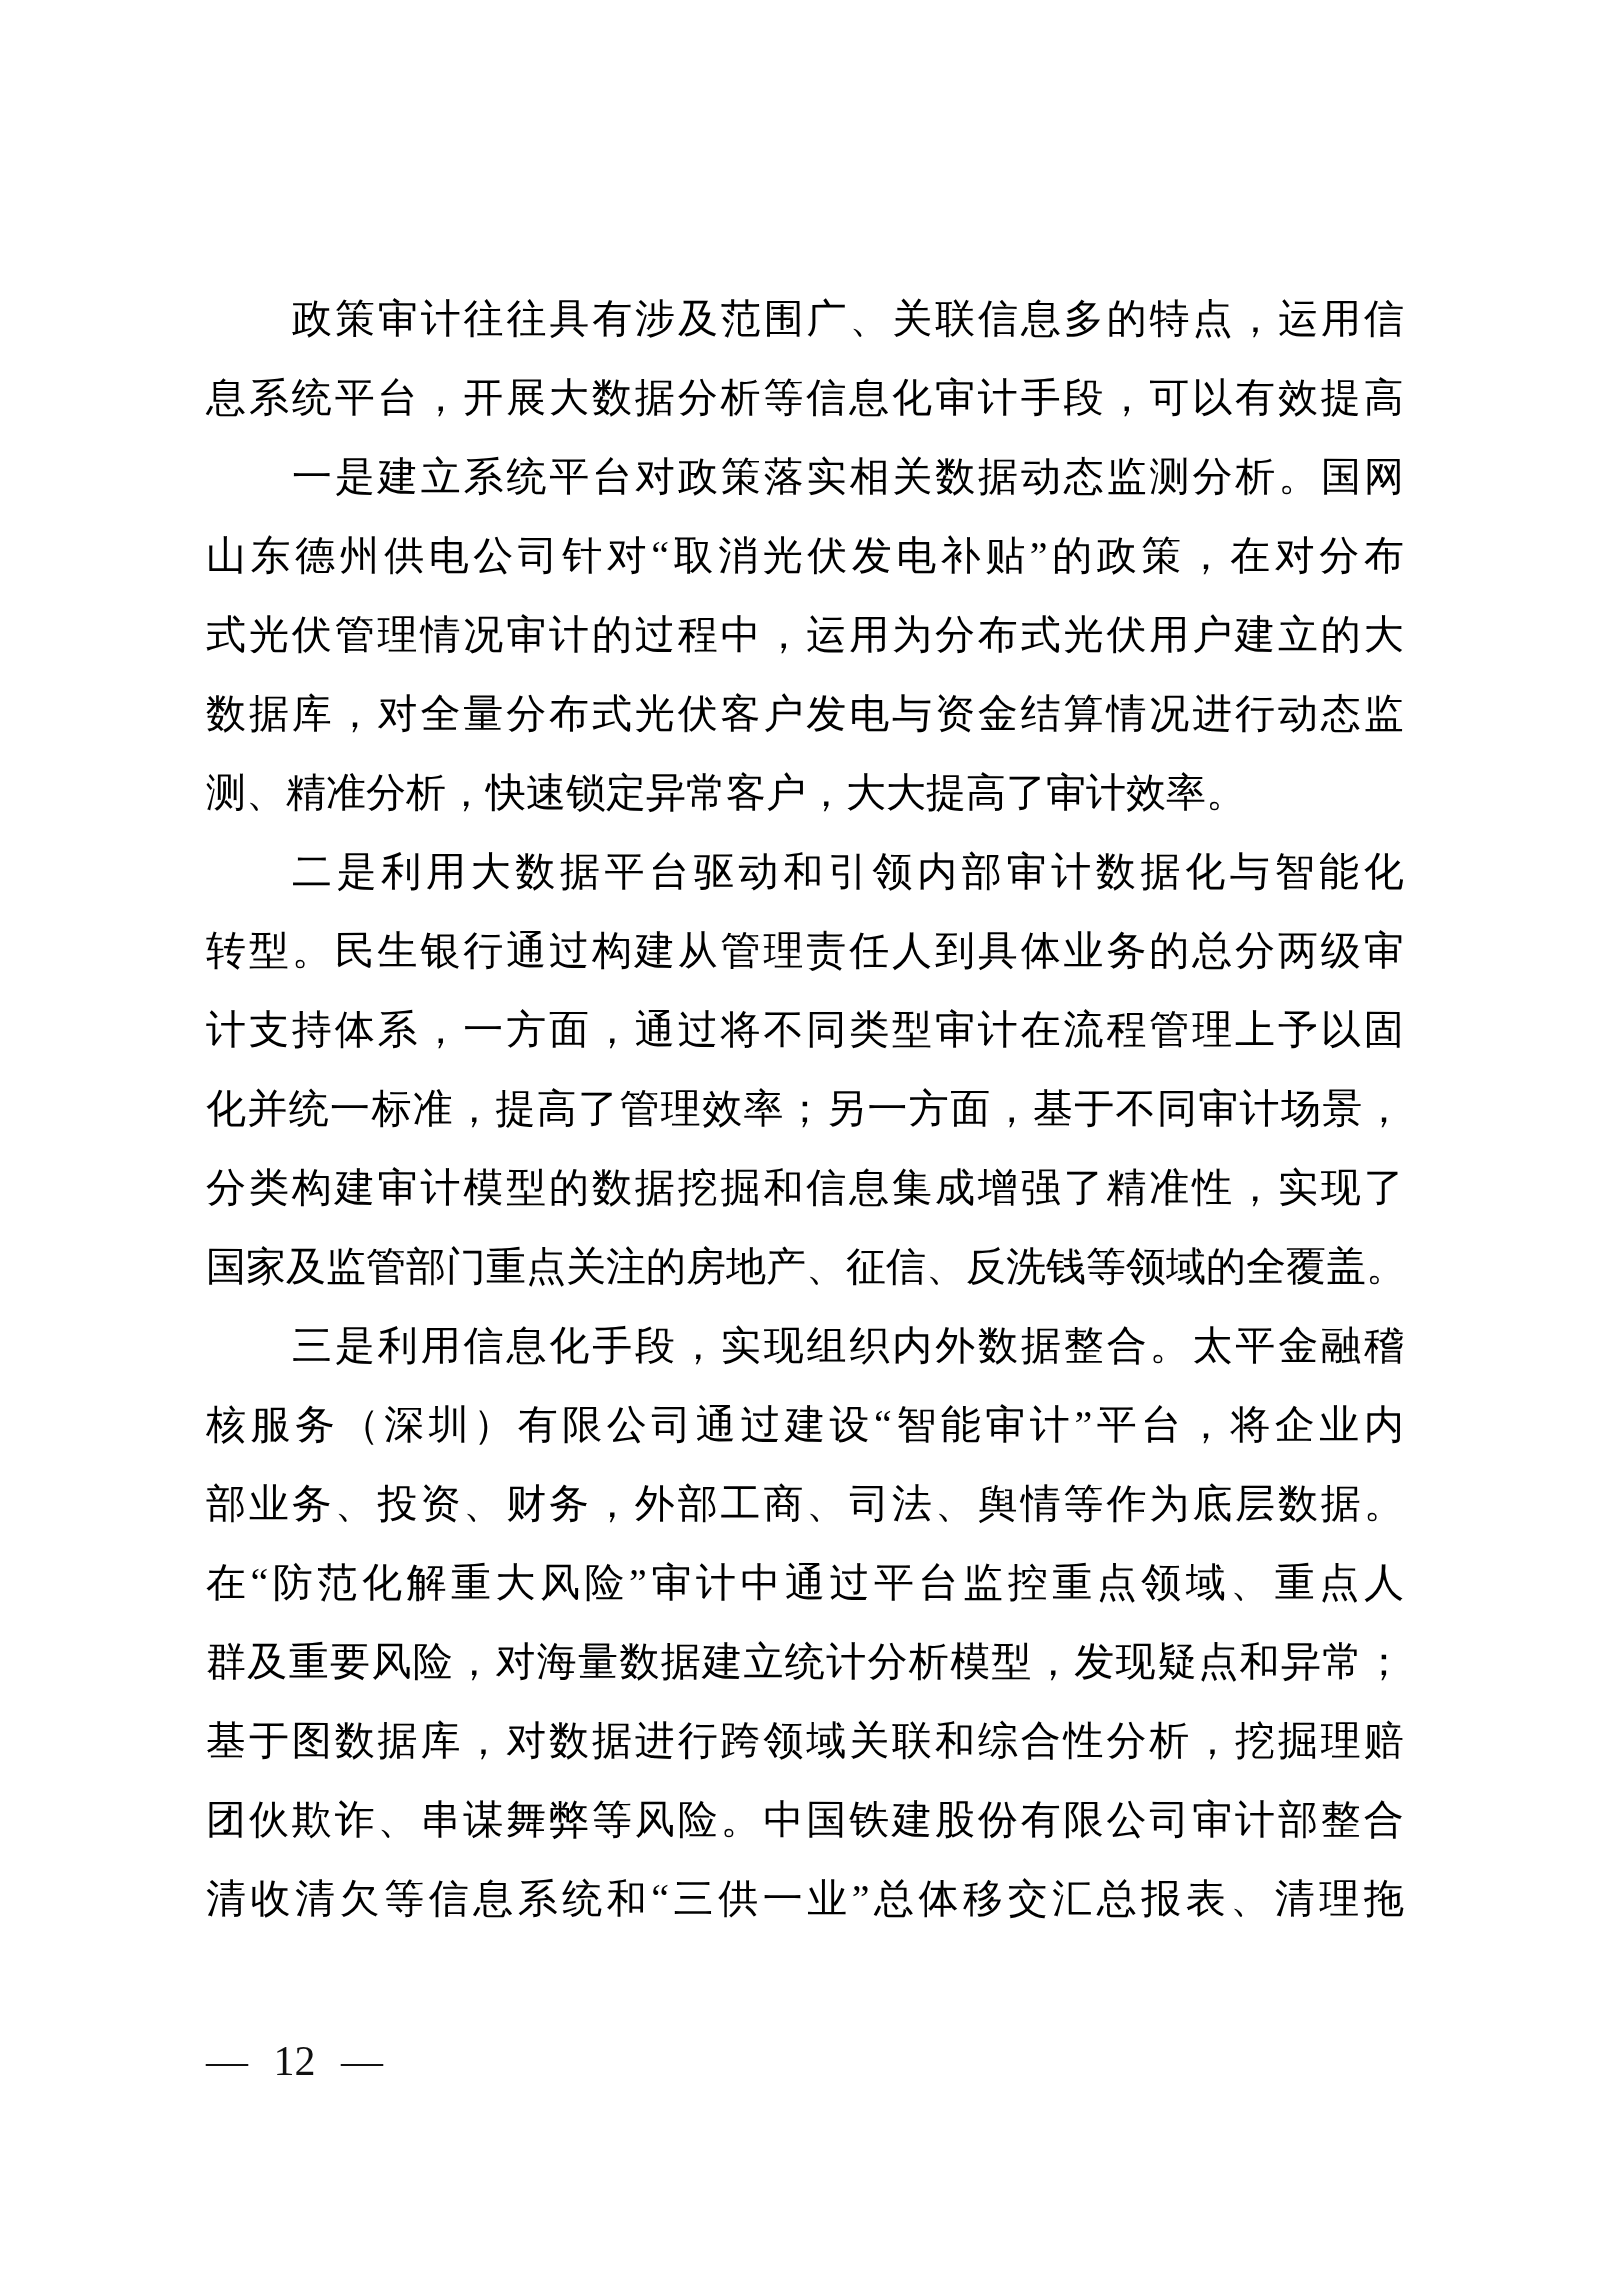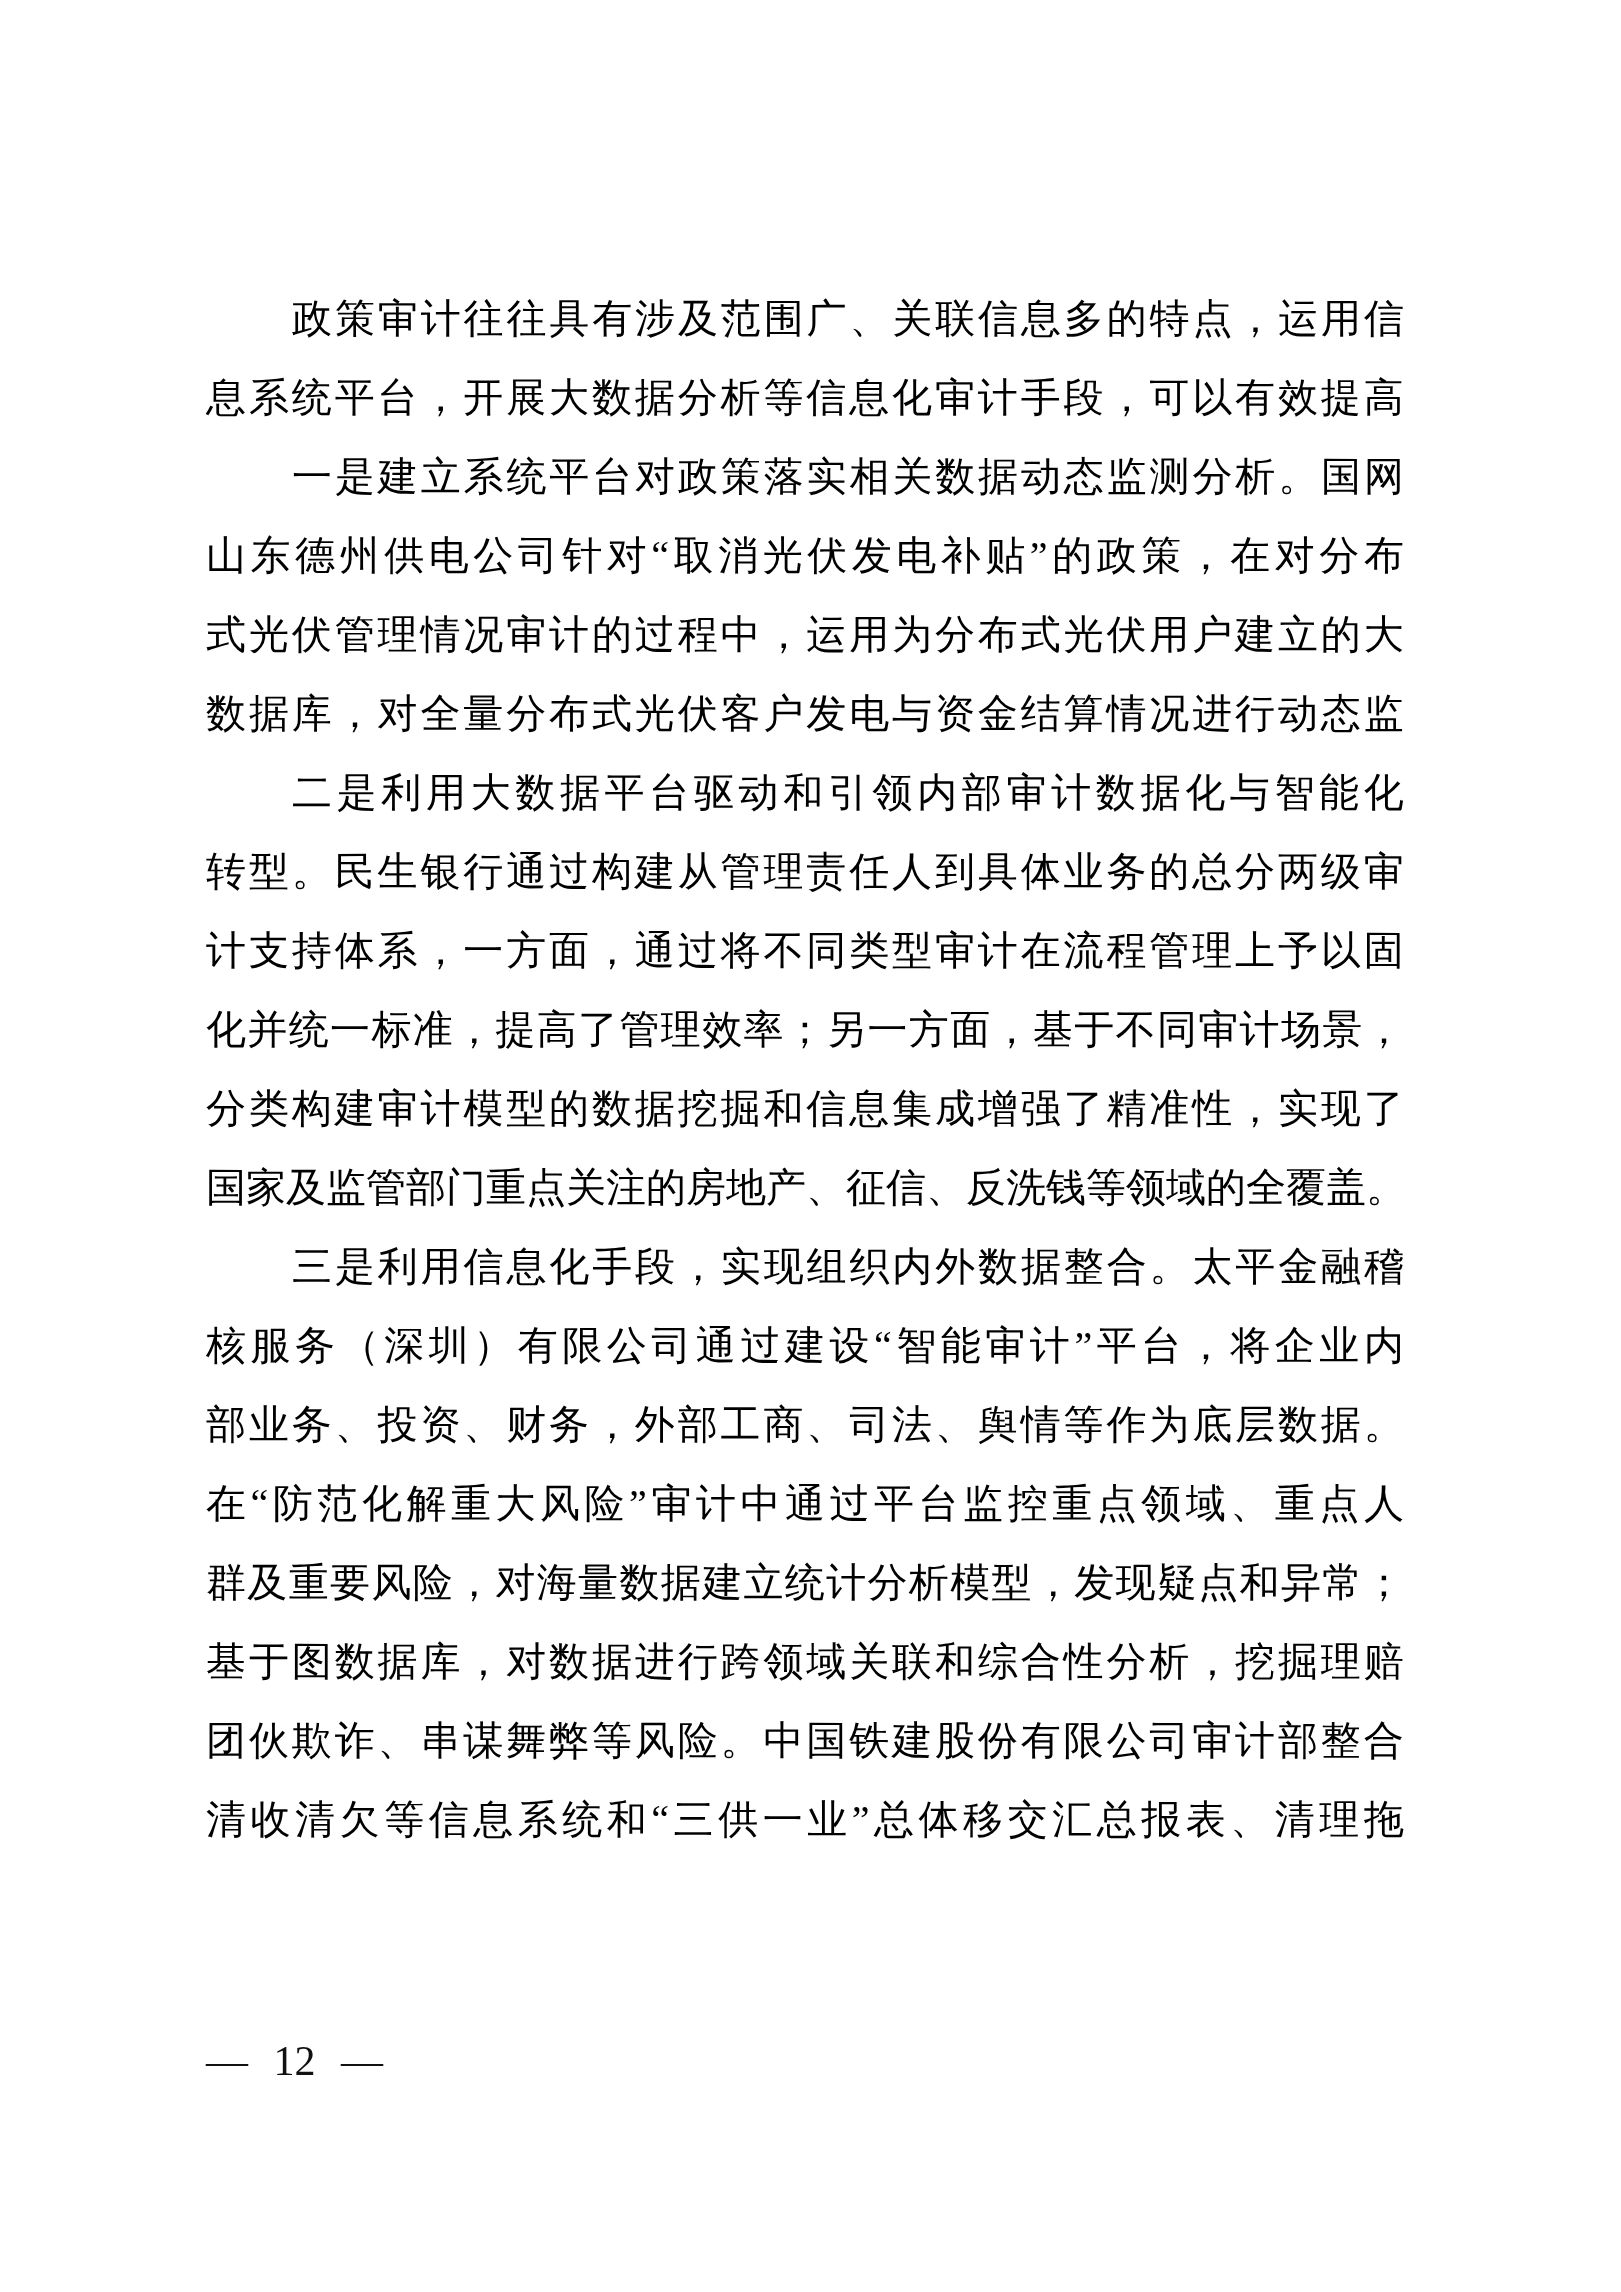--- a/index.html
+++ b/index.html
@@ -228,20 +228,21 @@
         <span>结</span>
         <span>算</span>
         <span>情</span>
         <span>况</span>
         <span>进</span>
         <span>行</span>
         <span>动</span>
         <span>态</span>
         <span>监</span>
       </div>
+      <div class="line plain">测、精准分析，快速锁定异常客户，大大提高了审计效率。</div>
       <div class="line justified indent">
         <span>二</span>
         <span>是</span>
         <span>利</span>
         <span>用</span>
         <span>大</span>
         <span>数</span>
         <span>据</span>
         <span>平</span>
         <span>台</span>

